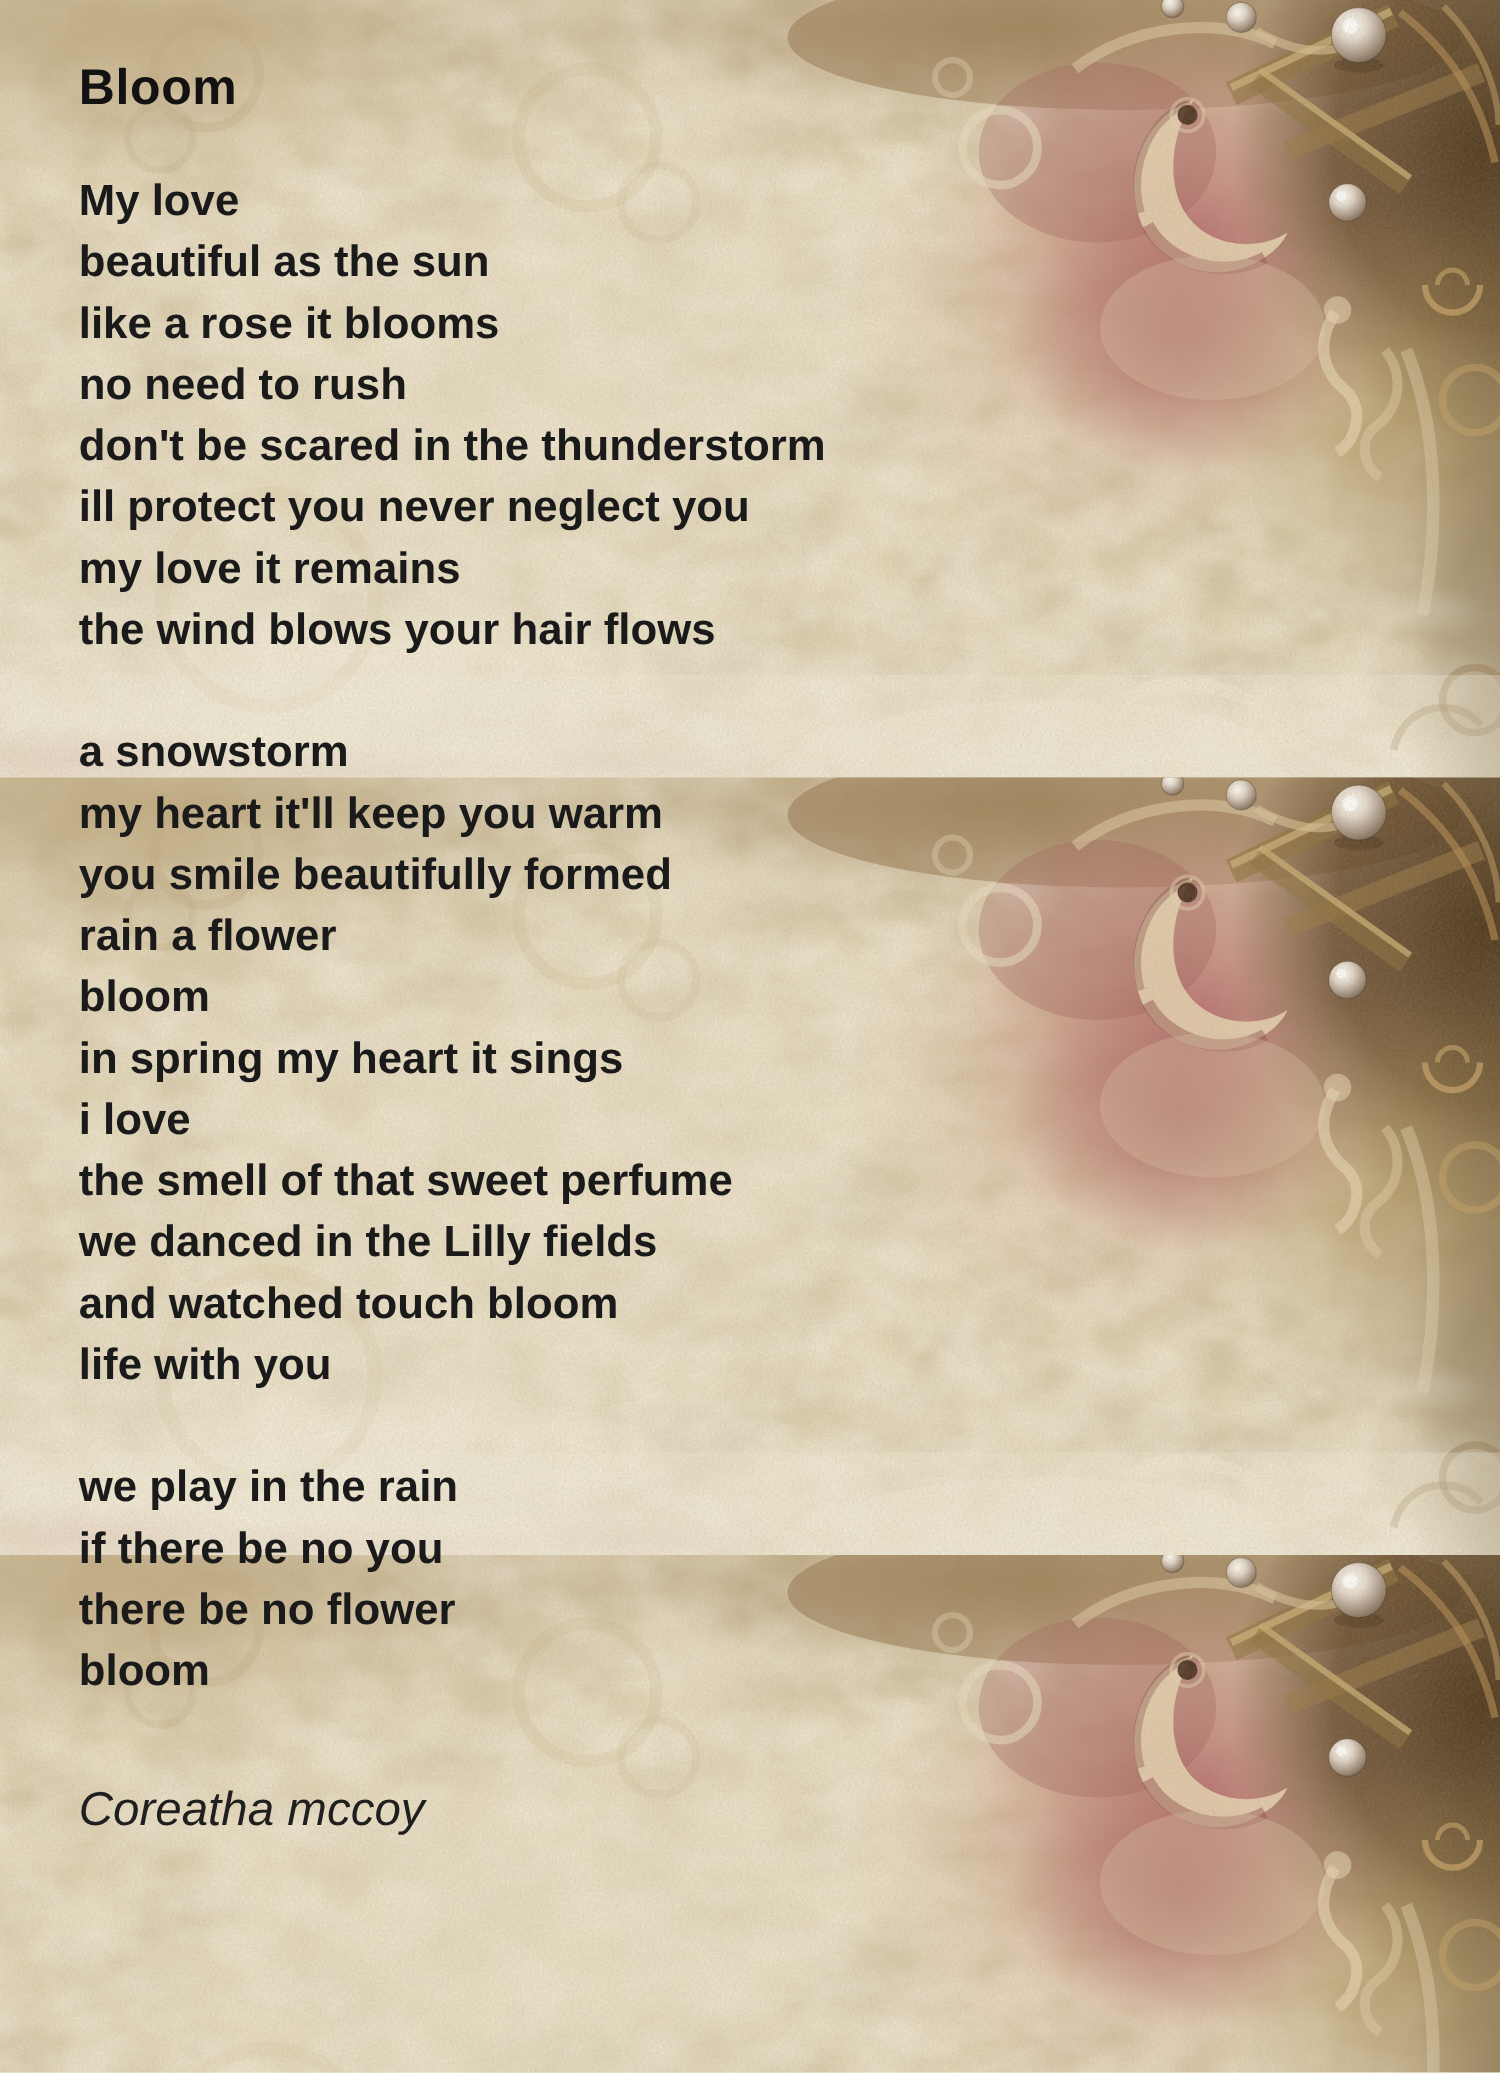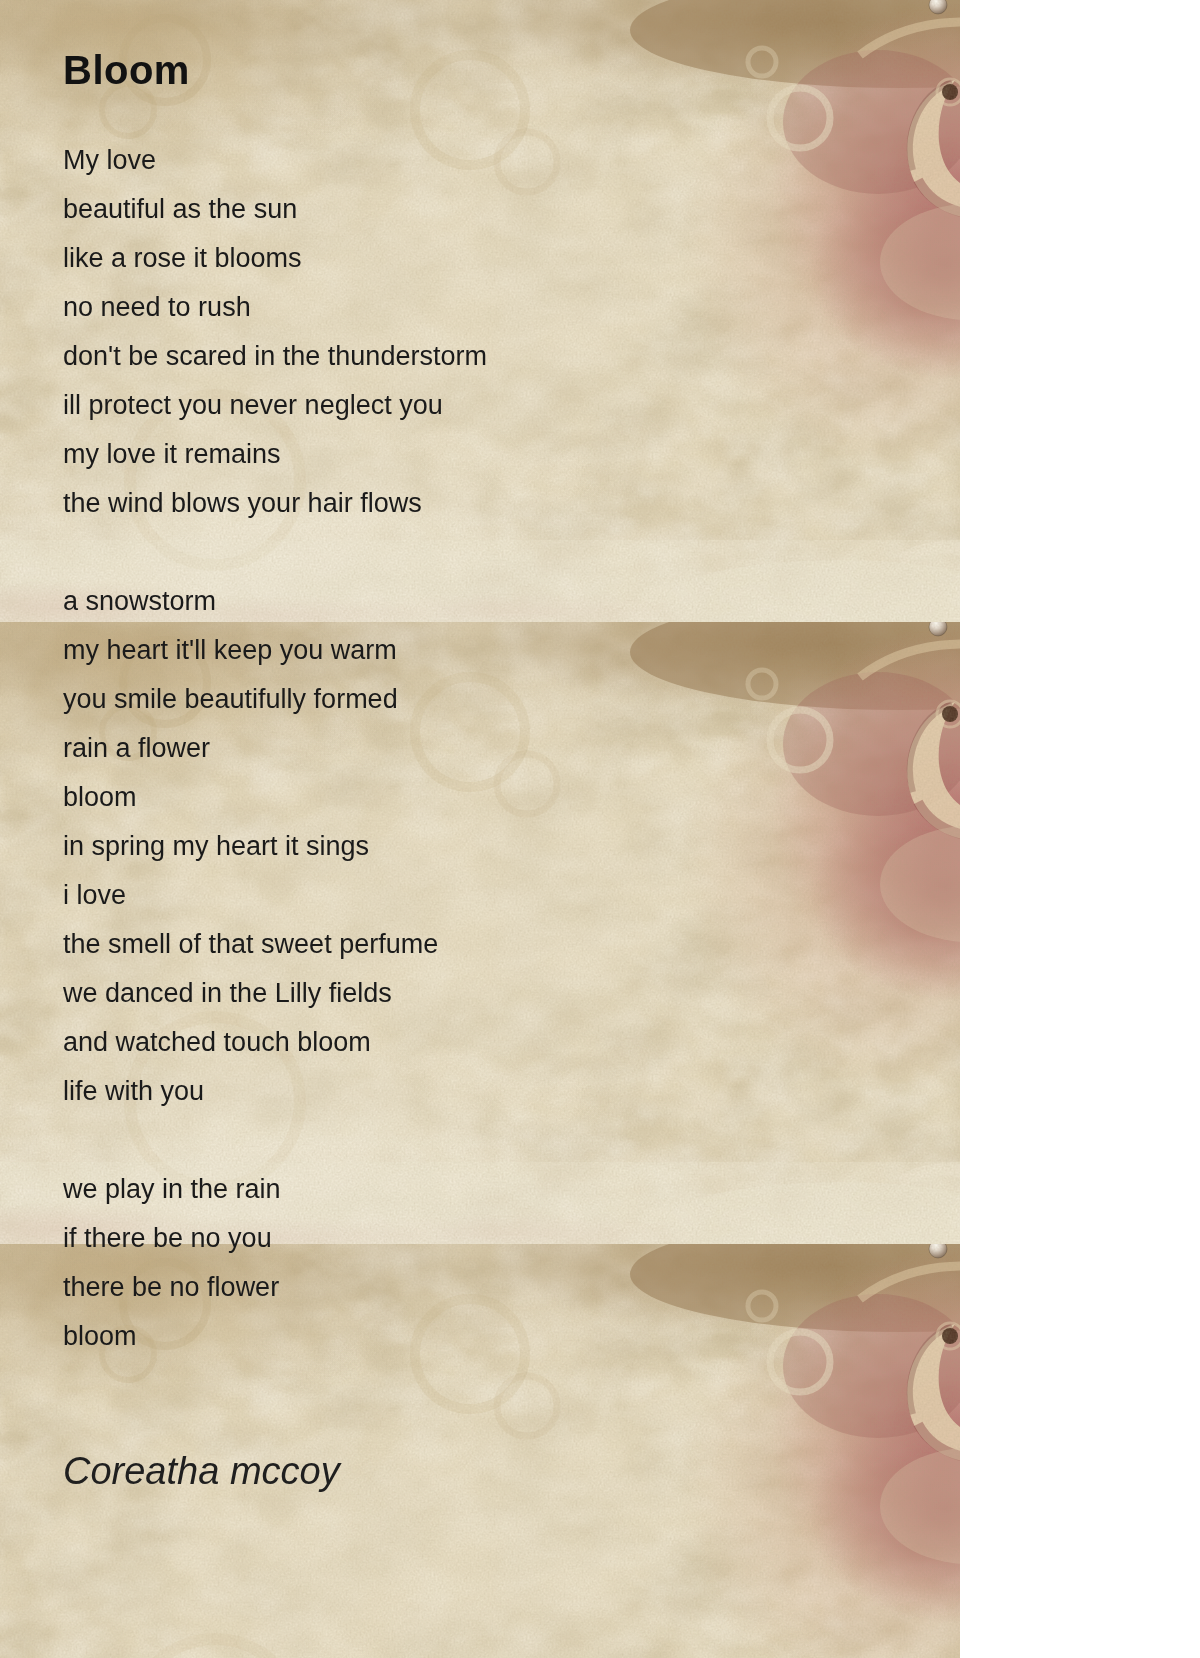--- a/index.html
+++ b/index.html
@@ -1,19 +1,19 @@
 <!DOCTYPE html>
 <html><head>
 <meta charset="utf-8">
 <style>
   html, body { margin: 0; padding: 0; }
   body { width: 1200px; font-family: "Liberation Sans", sans-serif; }
   .page {
     position: relative;
-    width: 960px;
+    width: 1200px;
     height: 1658px;
     overflow: hidden;
     background: #e5d9bc;
   }
   .bg {
     position: absolute;
     left: 0; top: 0;
     width: 1200px;
     height: 1658px;
     display: block;
@@ -29,27 +29,27 @@
     padding-top: 47px;
     font-size: 40px;
     line-height: 46px;
     font-weight: 700;
     color: #121212;
     letter-spacing: 0.5px;
   }
   .poem { margin-top: 43px; }
   .stanza + .stanza { margin-top: 49px; }
   .line {
-    font-size: 27px;
+    font-size: 35px;
     line-height: 49px;
-    font-weight: 400;
+    font-weight: 700;
     color: #1a1a1a;
   }
   .author {
-    margin-top: 87px;
+    margin-top: 64px;
     font-size: 38px;
     line-height: 46px;
     font-style: italic;
     font-weight: 400;
     color: #1f1f1f;
   }
 </style>
 </head>
 <body>
 

